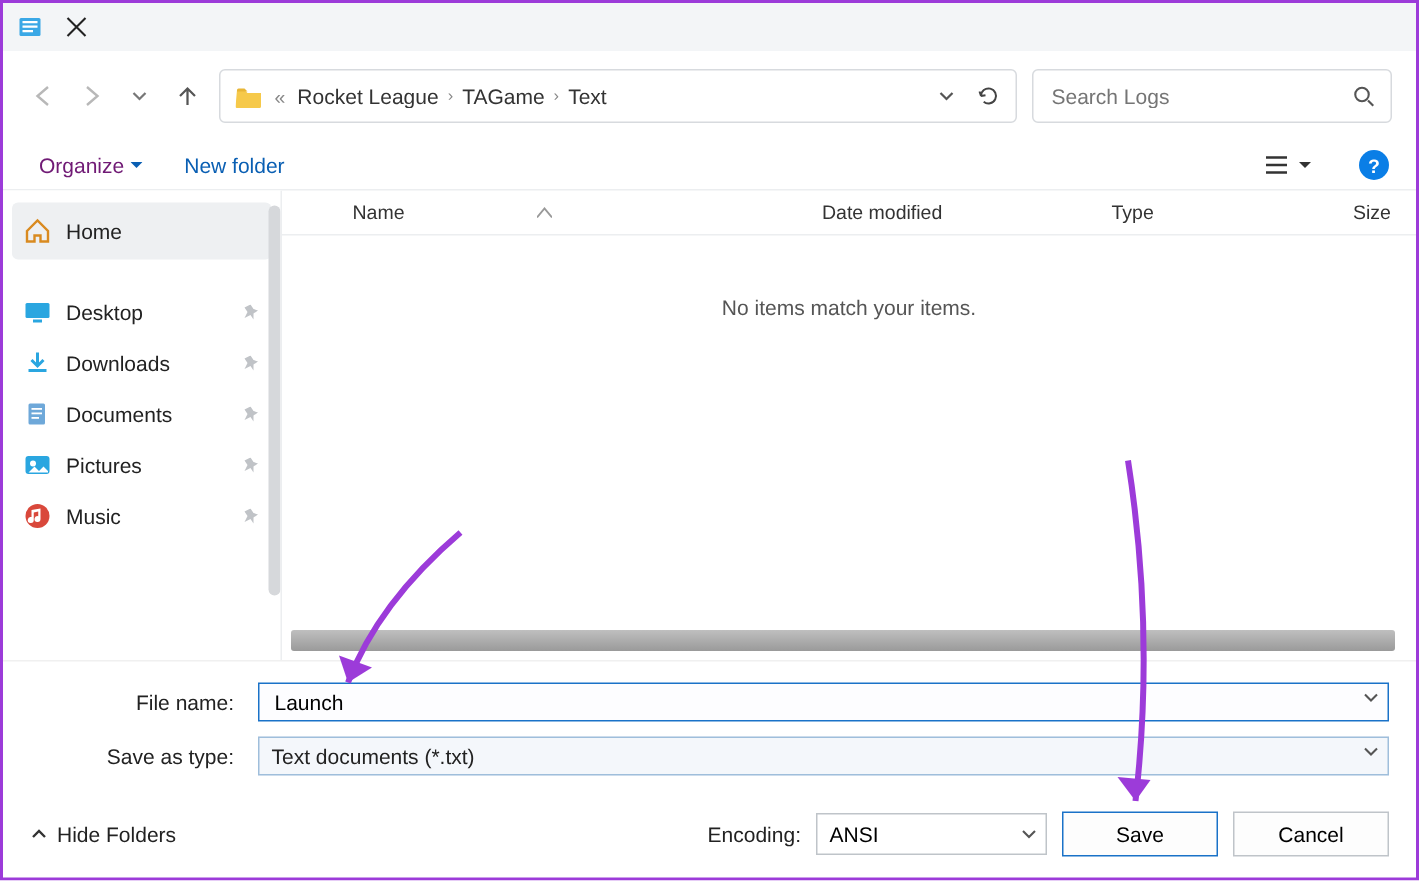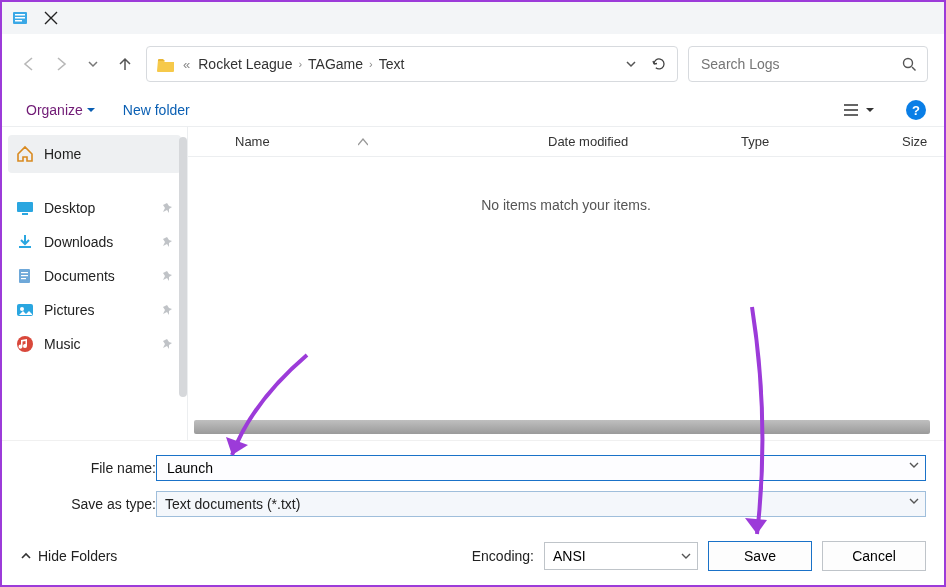--- a/index.html
+++ b/index.html
@@ -57,21 +57,21 @@
   .cols .c-name { width: 300px; }
   .cols .c-date { width: 180px; }
   .cols .c-type { width: 148px; }
   .cols .c-size { flex: 1; }
   .cols .sort { color: #888; font-size: 10px; margin-left: 80px; }
   .emptymsg { flex: 1; display: flex; align-items: flex-start; justify-content: center; padding-top: 40px; font-size: 14px; color: #555; }
   .hscroll { height: 14px; margin: 0 14px 6px 6px; background: linear-gradient(#bfbfbf,#9a9a9a); border-radius: 2px; }
 
   
   .form { padding: 14px 18px 4px 18px; border-top: 1px solid #f0f0f0; }
-  .frow { display: flex; align-items: center; gap: 0; margin-bottom: 10px; }
+  .frow { display: flex; align-items: center; gap: 16px; margin-bottom: 10px; }
   .frow label { width: 136px; text-align: right; font-size: 14px; color: #222; }
   .combo { flex: 1; height: 26px; border: 1px solid #7aa8cf; display: flex; align-items: center; padding: 0 8px; font-size: 14px; color: #222; background: #fdfdff; position: relative; }
   .combo.filename { border-color: #1a72c8; }
   .combo .dd { position: absolute; right: 6px; top: 4px; color: #555; font-size: 12px; }
   .combo.type { background: #f4f7fb; border-color: #9fbedb; }
   .combo input { border: none; outline: none; width: 100%; font-size: 14px; background: transparent; }
 
   .footer { display: flex; align-items: center; padding: 10px 18px 14px 18px; gap: 10px; }
   .hidefolders { display: flex; align-items: center; gap: 6px; font-size: 14px; color: #222; }
   .footer .spacer { flex: 1; }

